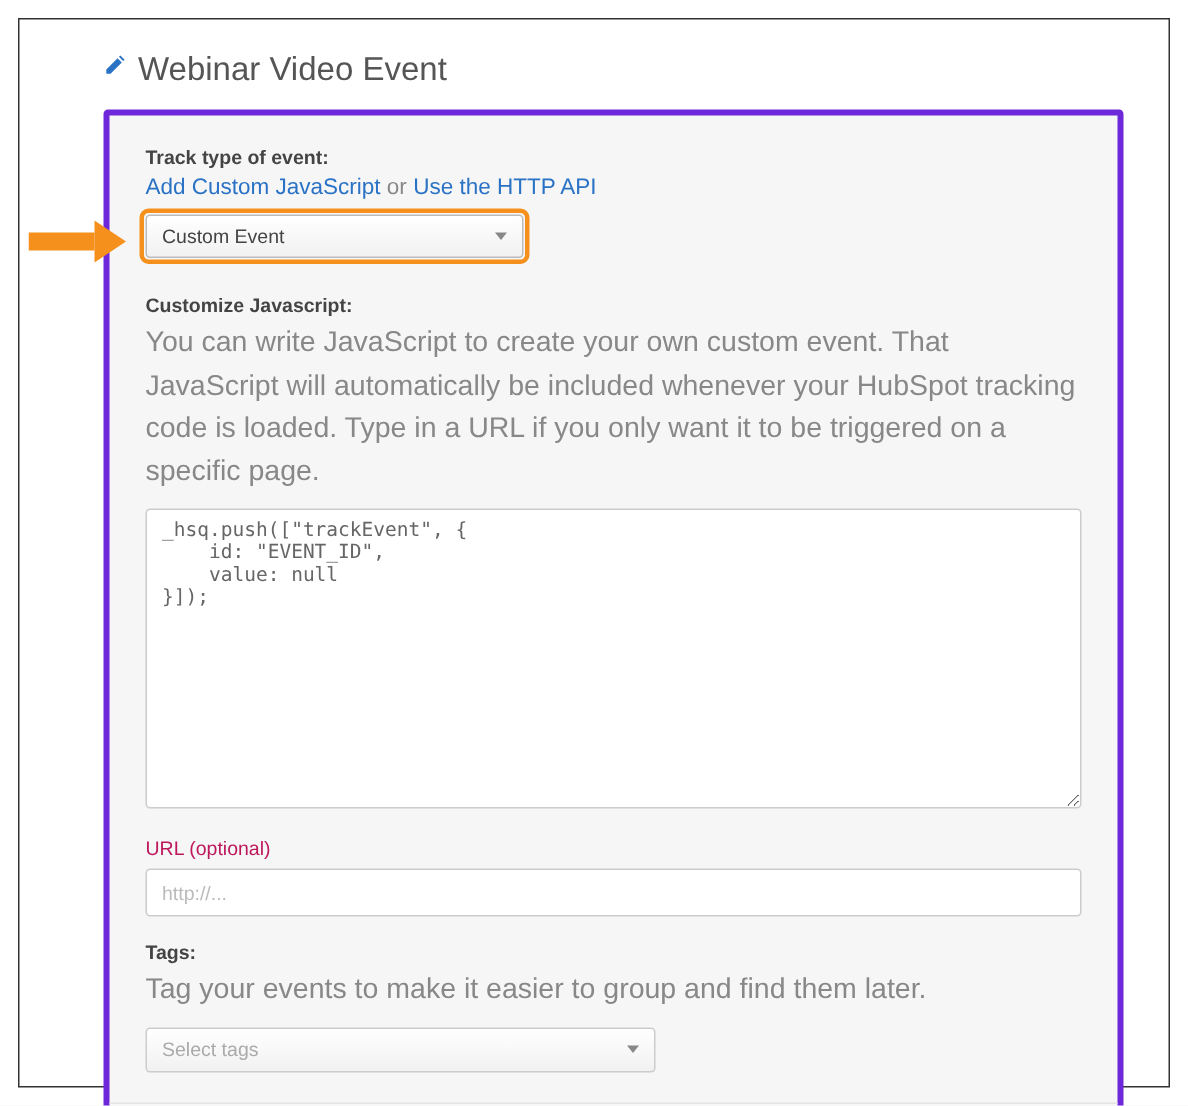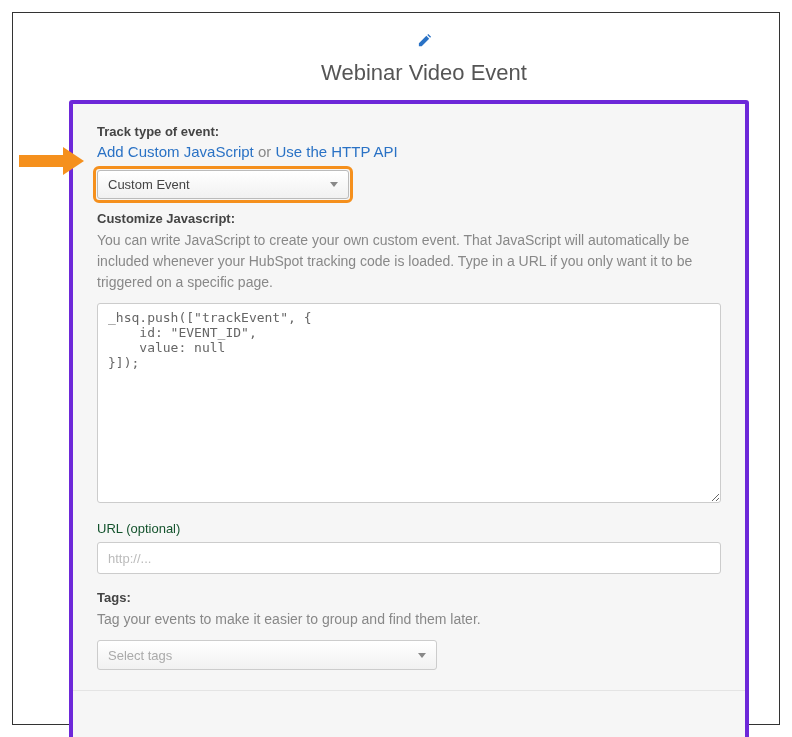--- a/index.html
+++ b/index.html
@@ -13,21 +13,20 @@
       width: 768px;
       height: 713px;
       padding: 20px 0 0 0;
       position: relative;
     }
     .header {
       display: flex;
       align-items: center;
       gap: 8px;
       padding: 0 0 14px 56px;
-      flex-direction: column;
     }
     .header-title {
       font-size: 22px;
       font-weight: 400;
       color: #555;
     }
     .edit-icon svg { width: 15px; height: 15px; fill: #2a72c5; }
     .panel {
       background: #f6f6f6;
       border: 4px solid #6d28d9;
@@ -42,21 +41,21 @@
       margin-bottom: 4px;
     }
     .link-row {
       font-size: 15px;
       margin-bottom: 10px;
     }
     .link { color: #2a72c5; cursor: pointer; }
     .link-sep { color: #888; }
     .dropdown-wrap {
       position: relative;
-      margin-bottom: 12px;
+      margin-bottom: 24px;
       width: 252px;
     }
     .orange-ring {
       position: absolute;
       top: -4px; left: -4px; right: -4px; bottom: -4px;
       border: 3px solid #f5901d;
       border-radius: 6px;
       pointer-events: none;
     }
     .dropdown {
@@ -73,42 +72,42 @@
       color: #444;
       cursor: pointer;
     }
     .chevron-down {
       width: 0; height: 0;
       border-left: 4px solid transparent;
       border-right: 4px solid transparent;
       border-top: 5px solid #888;
     }
     .helptext {
-      font-size: 14px;
+      font-size: 19px;
       color: #888;
       line-height: 1.5;
       margin-bottom: 10px;
     }
     .code-area {
       width: 100%;
       height: 200px;
       border: 1px solid #ccc;
       border-radius: 3px;
       background: #fff;
       font-family: Menlo, Consolas, monospace;
       font-size: 13px;
       color: #666;
       padding: 6px 10px;
       resize: both;
       white-space: pre;
       margin-bottom: 14px;
     }
     .field-label {
       font-size: 13px;
-      color: #14532d;
+      color: #be185d;
       margin-bottom: 6px;
     }
     .text-input {
       width: 100%;
       height: 32px;
       border: 1px solid #ccc;
       border-radius: 3px;
       background: #fff;
       padding: 0 10px;
       font-size: 13px;

